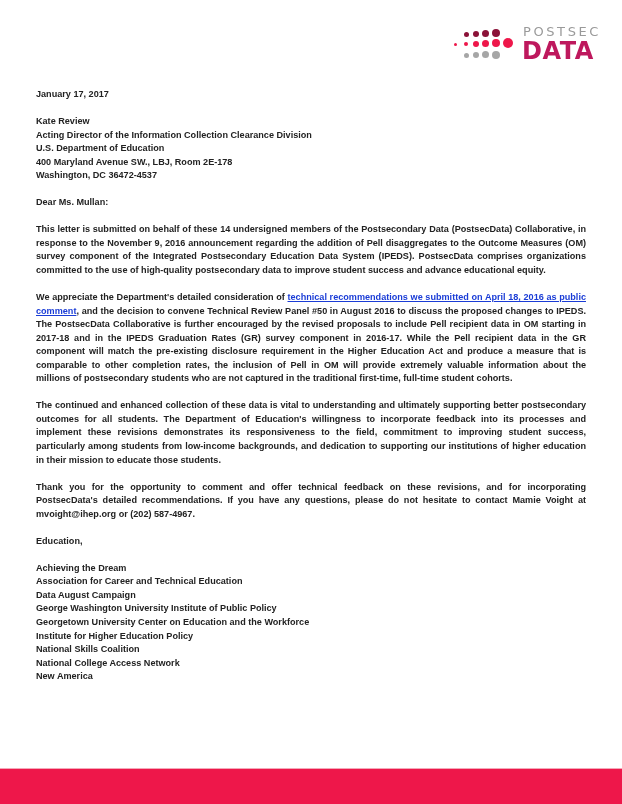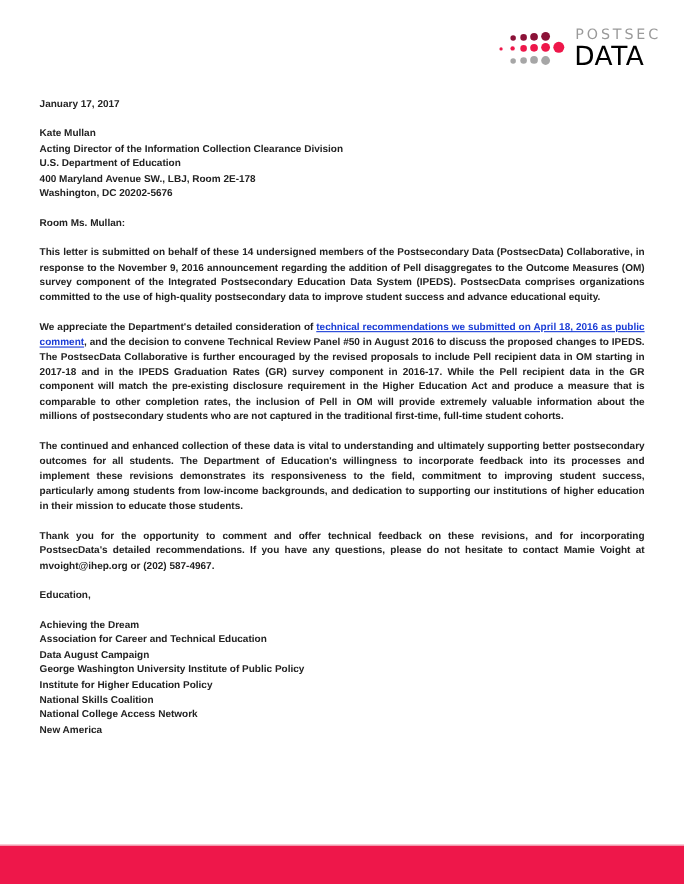--- a/index.html
+++ b/index.html
@@ -3,21 +3,21 @@
 <meta charset="utf-8">
 <style>
   html, body { margin:0; padding:0; }
   body { width:622px; height:804px; background:#ffffff; position:relative; overflow:hidden;
          font-family:"Liberation Sans", sans-serif; color:#1a1a1a; }
   .logo { position:absolute; left:451px; top:22px; width:190px; height:44px; }
   .dot { position:absolute; border-radius:50%; }
   .logo-top { position:absolute; left:72px; top:4px; font-family:"DejaVu Sans", sans-serif;
               font-size:13px; letter-spacing:2.6px; color:#9a9a9a; font-weight:normal; line-height:12px; }
   .logo-bottom { position:absolute; left:71px; top:17px; font-family:"DejaVu Sans", sans-serif;
-                 font-size:24px; font-weight:normal; color:#000000; letter-spacing:0.5px; line-height:24px; }
+                 font-size:24px; font-weight:bold; color:#be185d; letter-spacing:0.5px; line-height:24px; }
   .letter { position:absolute; left:36px; top:88px; width:550px; font-size:9.1px; line-height:13.55px; font-weight:bold; color:#222; }
   .letter p { margin:0; }
   .gap { height:13.5px; }
   .just { text-align:justify; }
   a.link { color:#1a3cd6; text-decoration:underline; }
   .footer { position:absolute; left:0; top:768px; width:622px; height:36px; background:#ee174a; border-top:1px solid #f3a8b8; }
 </style>
 </head>
 <body>
 
@@ -39,44 +39,45 @@
     <span class="dot" style="left:41px;top:29px;width:8px;height:8px;background:#a6a6a6"></span>
   </div>
   <div class="logo-top">POSTSEC</div>
   <div class="logo-bottom">DATA</div>
 </div>
 
 <div class="letter">
   <p>January 17, 2017</p>
   <div class="gap"></div>
   <div>
-    <p>Kate Mullan</p>
+    <p>Kate Review</p>
     <p>Acting Director of the Information Collection Clearance Division</p>
     <p>U.S. Department of Education</p>
     <p>400 Maryland Avenue SW., LBJ, Room 2E-178</p>
-    <p>Washington, DC 20202-5676</p>
+    <p>Washington, DC 36472-4537</p>
   </div>
   <div class="gap"></div>
-  <p>Room Ms. Mullan:</p>
+  <p>Dear Ms. Mullan:</p>
   <div class="gap"></div>
   <p class="just">This letter is submitted on behalf of these 14 undersigned members of the Postsecondary Data (PostsecData) Collaborative, in response to the November 9, 2016 announcement regarding the addition of Pell disaggregates to the Outcome Measures (OM) survey component of the Integrated Postsecondary Education Data System (IPEDS). PostsecData comprises organizations committed to the use of high-quality postsecondary data to improve student success and advance educational equity.</p>
   <div class="gap"></div>
   <p class="just"><span>We appreciate the Department's detailed consideration of </span><a class="link" href="#">technical recommendations we submitted on April 18, 2016 as public comment</a><span>, and the decision to convene Technical Review Panel #50 in August 2016 to discuss the proposed changes to IPEDS. The PostsecData Collaborative is further encouraged by the revised proposals to include Pell recipient data in OM starting in 2017-18 and in the IPEDS Graduation Rates (GR) survey component in 2016-17. While the Pell recipient data in the GR component will match the pre-existing disclosure requirement in the Higher Education Act and produce a measure that is comparable to other completion rates, the inclusion of Pell in OM will provide extremely valuable information about the millions of postsecondary students who are not captured in the traditional first-time, full-time student cohorts.</span></p>
   <div class="gap"></div>
   <p class="just">The continued and enhanced collection of these data is vital to understanding and ultimately supporting better postsecondary outcomes for all students. The Department of Education's willingness to incorporate feedback into its processes and implement these revisions demonstrates its responsiveness to the field, commitment to improving student success, particularly among students from low-income backgrounds, and dedication to supporting our institutions of higher education in their mission to educate those students.</p>
   <div class="gap"></div>
   <p class="just">Thank you for the opportunity to comment and offer technical feedback on these revisions, and for incorporating PostsecData's detailed recommendations. If you have any questions, please do not hesitate to contact Mamie Voight at mvoight@ihep.org or (202) 587-4967.</p>
   <div class="gap"></div>
   <p>Education,</p>
   <div class="gap"></div>
   <div>
     <p>Achieving the Dream</p>
     <p>Association for Career and Technical Education</p>
     <p>Data August Campaign</p>
     <p>George Washington University Institute of Public Policy</p>
+    <p>Georgetown University Center on Education and the Workforce</p>
     <p>Institute for Higher Education Policy</p>
     <p>National Skills Coalition</p>
     <p>National College Access Network</p>
     <p>New America</p>
   </div>
 </div>
 
 <div class="footer"></div>
 
 </body></html>

